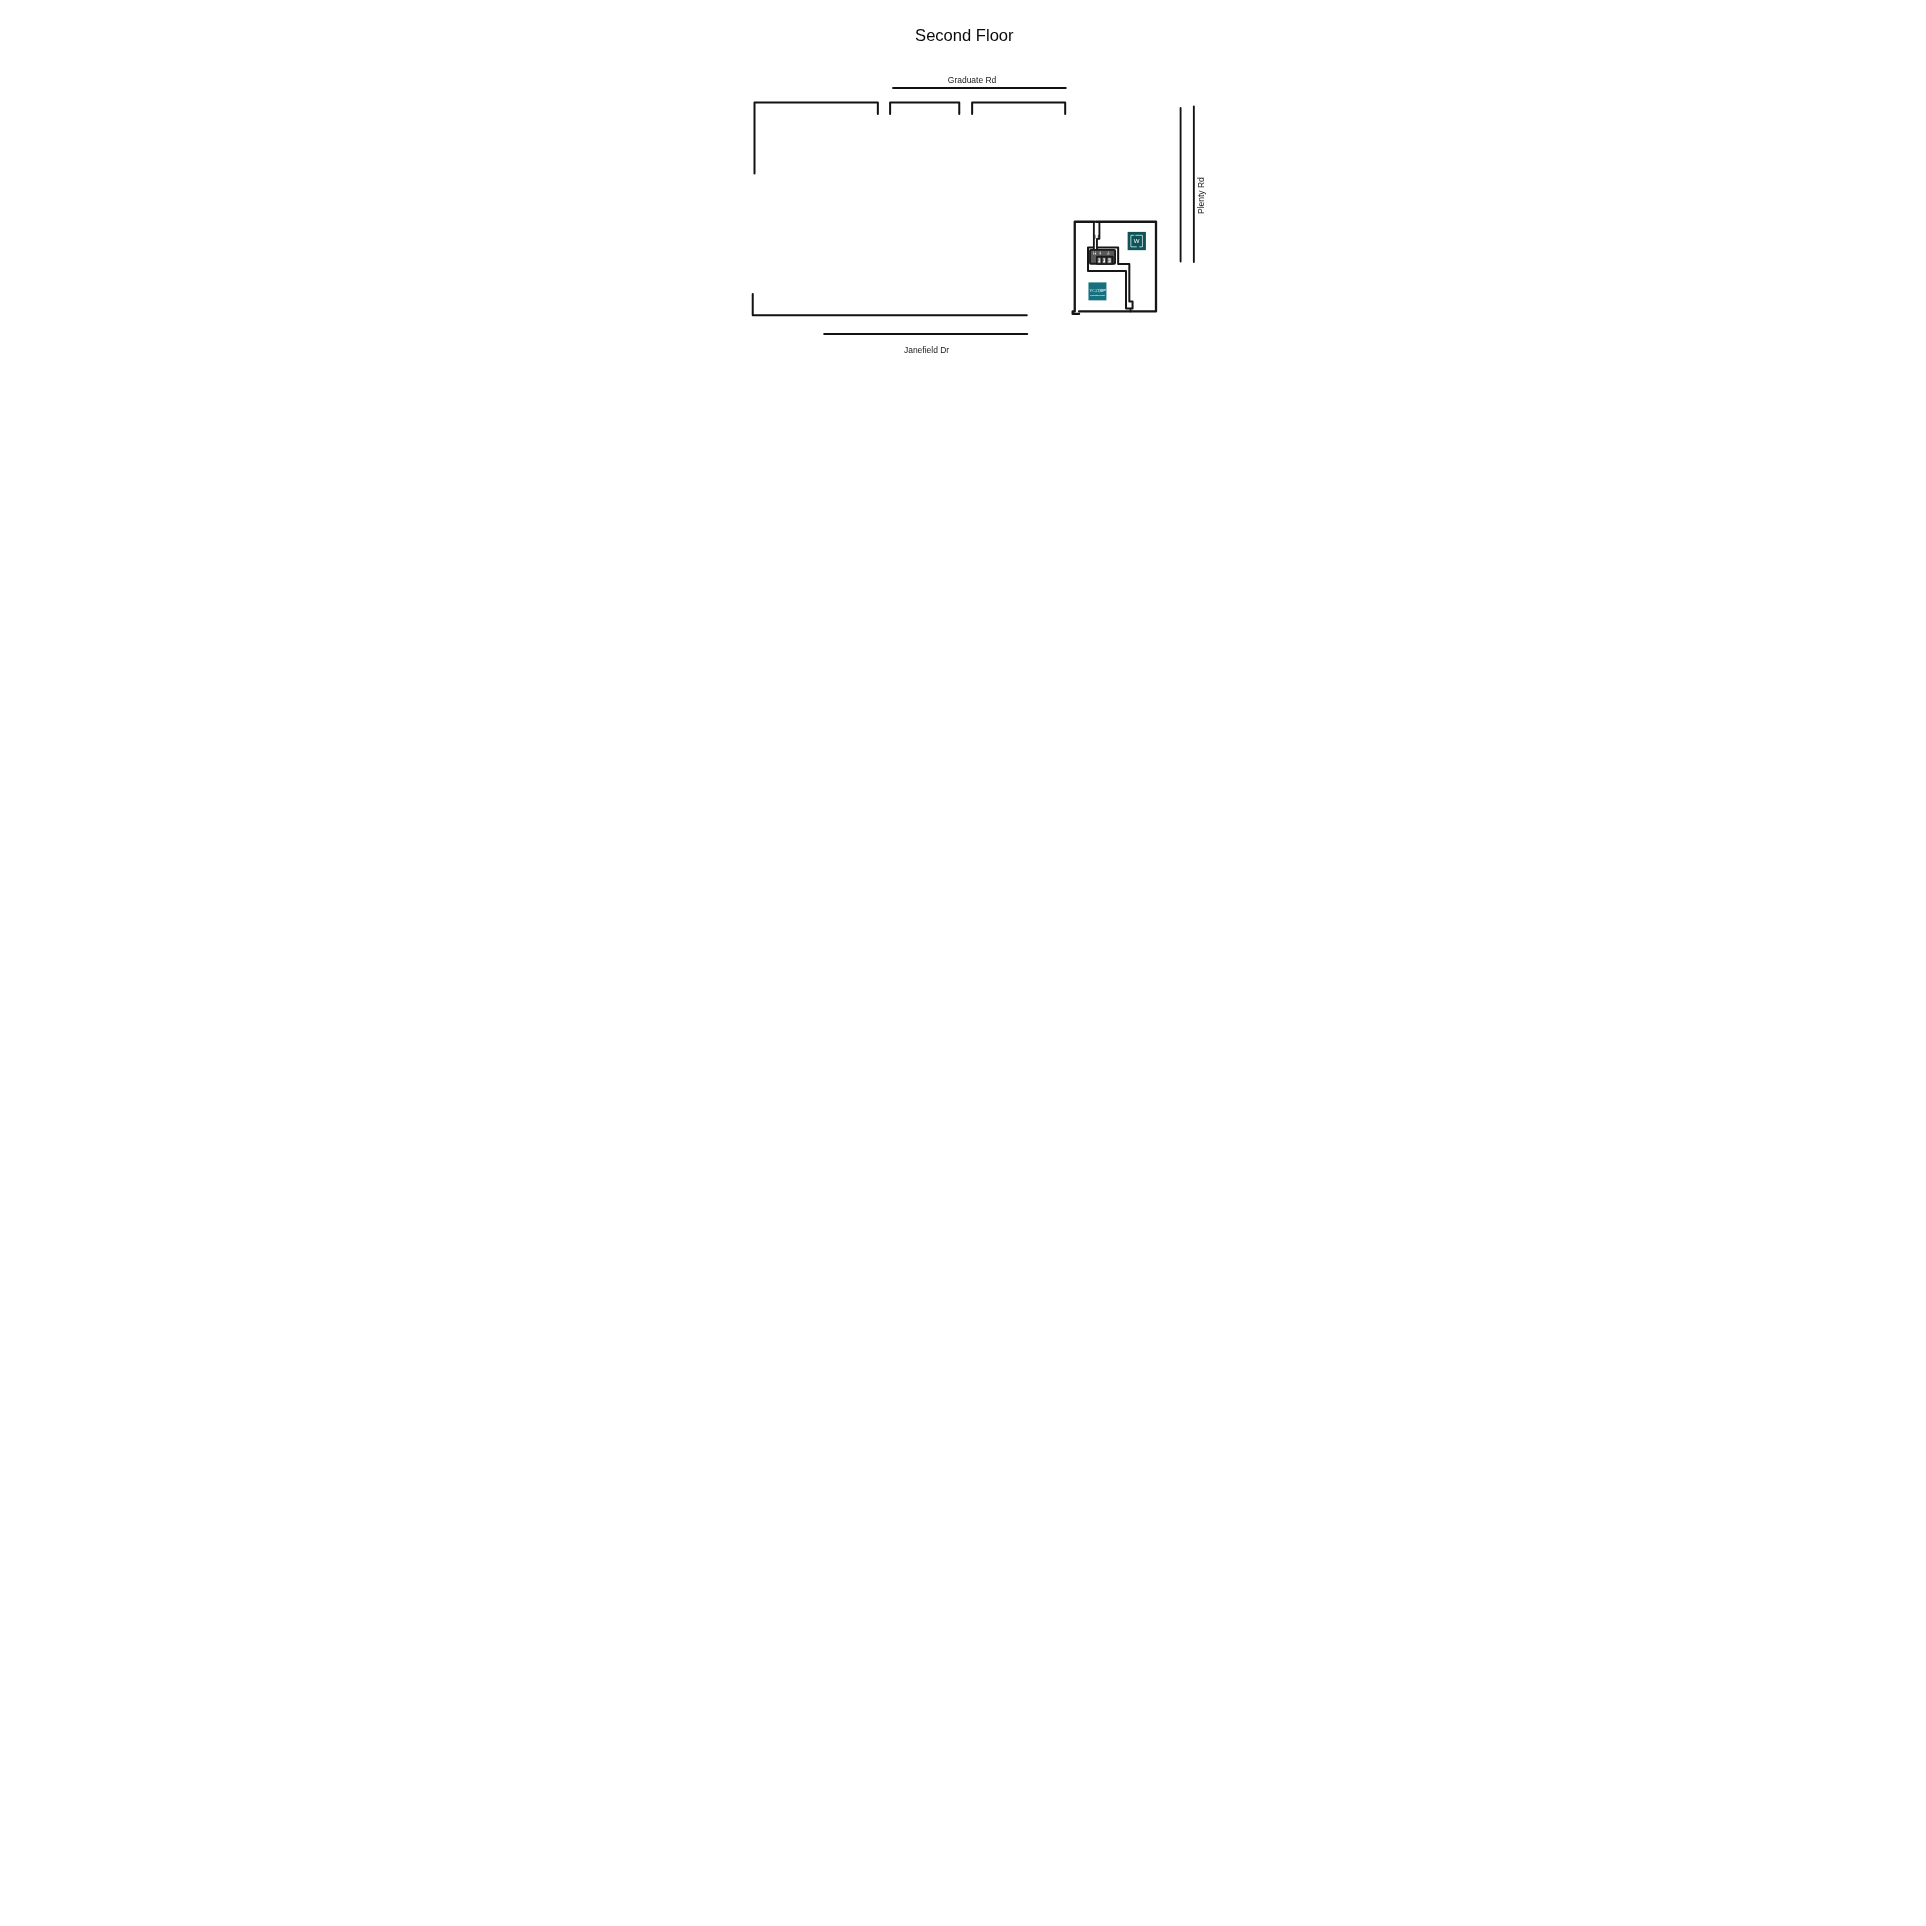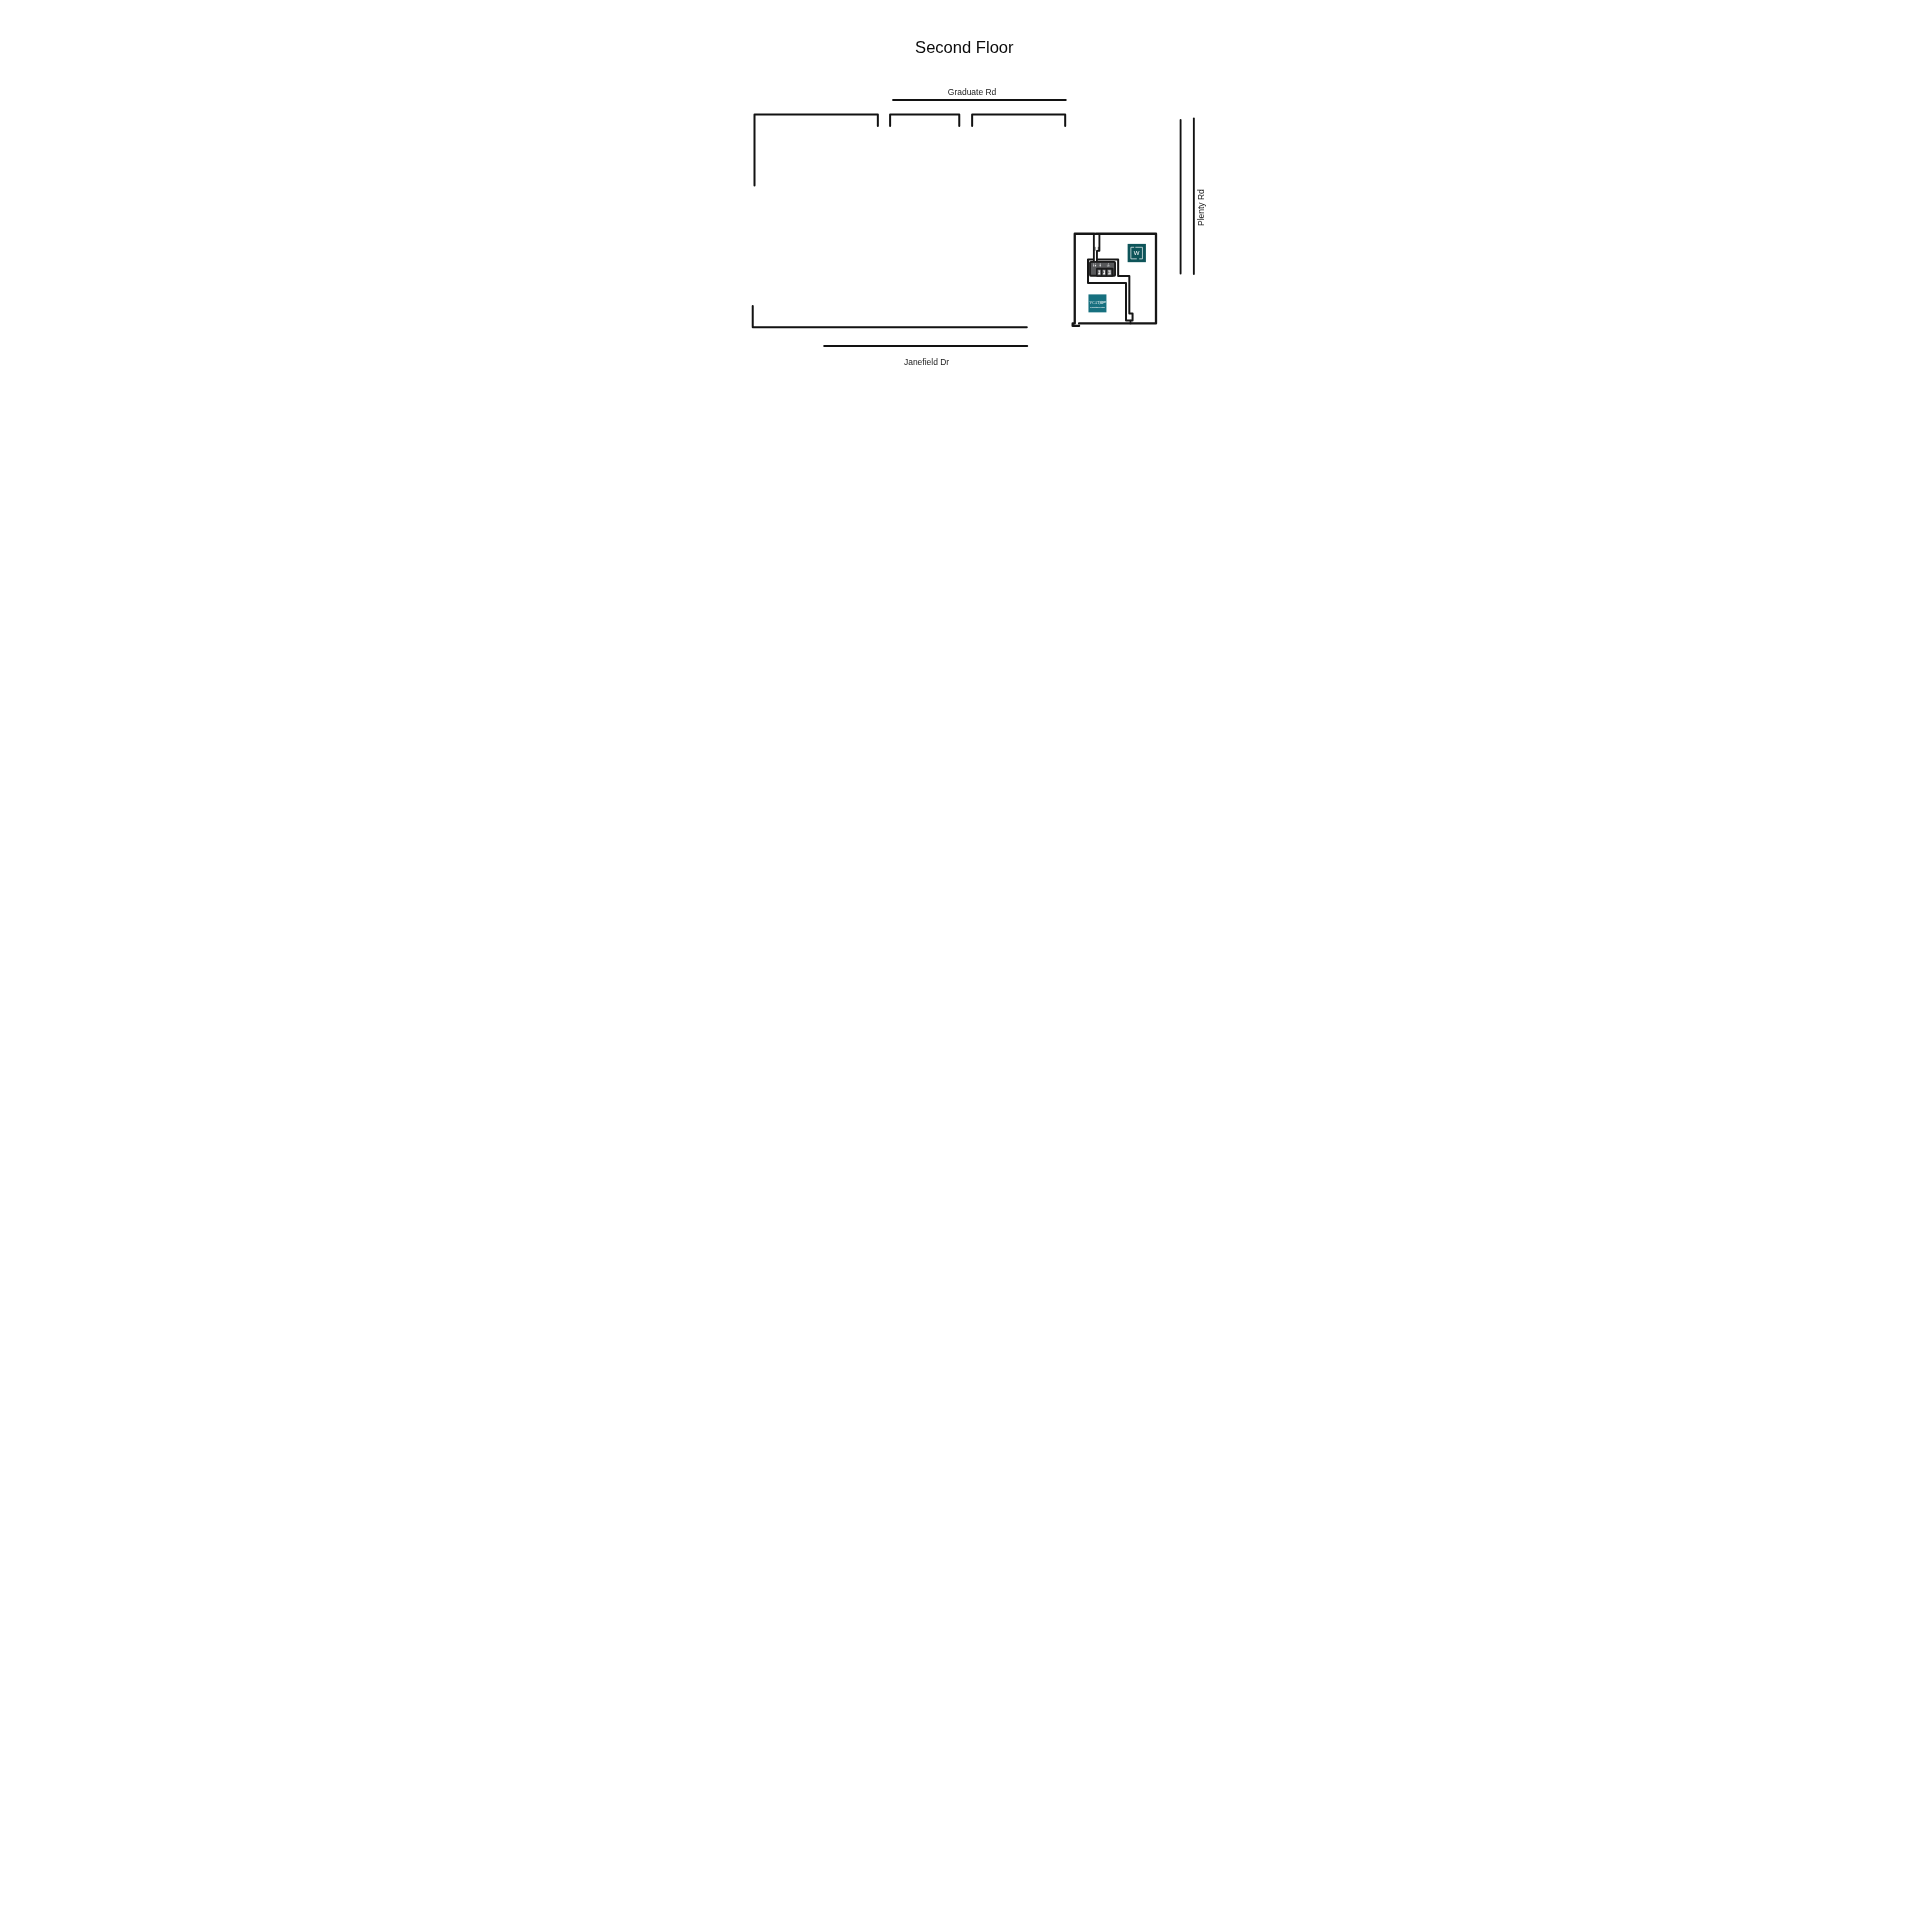--- a/index.html
+++ b/index.html
@@ -1,16 +1,16 @@
 <!DOCTYPE html>
 <html style="font-size:6.2px"><head>
 <meta charset="utf-8">
 <style>
   html,body{margin:0;padding:0;background:#ffffff;}
-  .page{width:520px;max-width:100%;margin:12px auto;background:#fff;}
+  .page{width:520px;max-width:100%;margin:0 auto;background:#fff;}
   svg{display:block;width:100%;height:auto;background:#fff;}
   .street-line{stroke:#121212;fill:none;stroke-linecap:round;stroke-linejoin:round;}
   .wall{stroke:#161616;fill:none;stroke-linecap:round;stroke-linejoin:round;}
   .label{font-family:"Liberation Sans","DejaVu Sans",sans-serif;fill:#1a1a1a;}
   .title{font-family:"Liberation Sans","DejaVu Sans",sans-serif;fill:#0a0a0a;font-weight:500;}
   .vcat-acronym{font-family:"Liberation Serif","DejaVu Serif",serif;fill:#ffffff;letter-spacing:4px;}
   .vcat-small{font-family:"Liberation Sans","DejaVu Sans",sans-serif;fill:#ffffff;font-weight:700;}
   .w-letter{font-family:"Liberation Sans","DejaVu Sans",sans-serif;fill:#ffffff;font-weight:400;}
 </style>
 </head>

